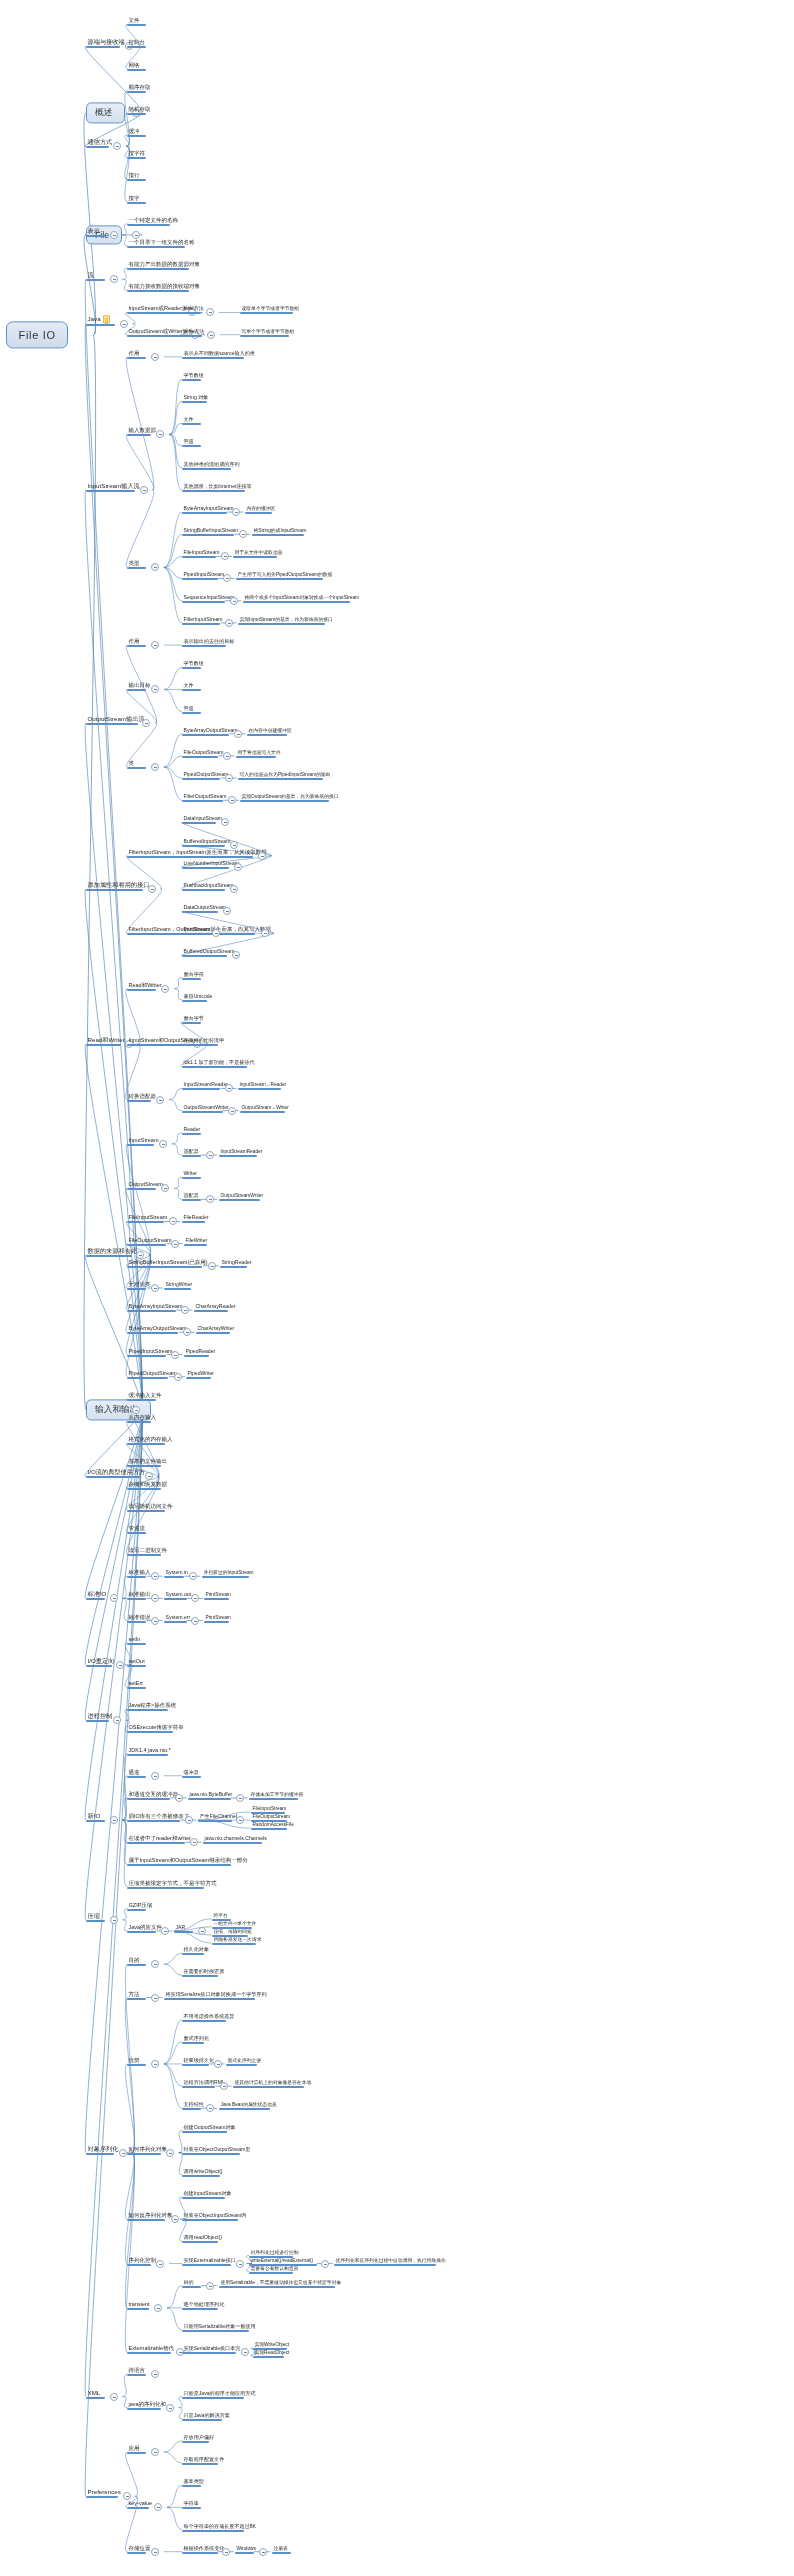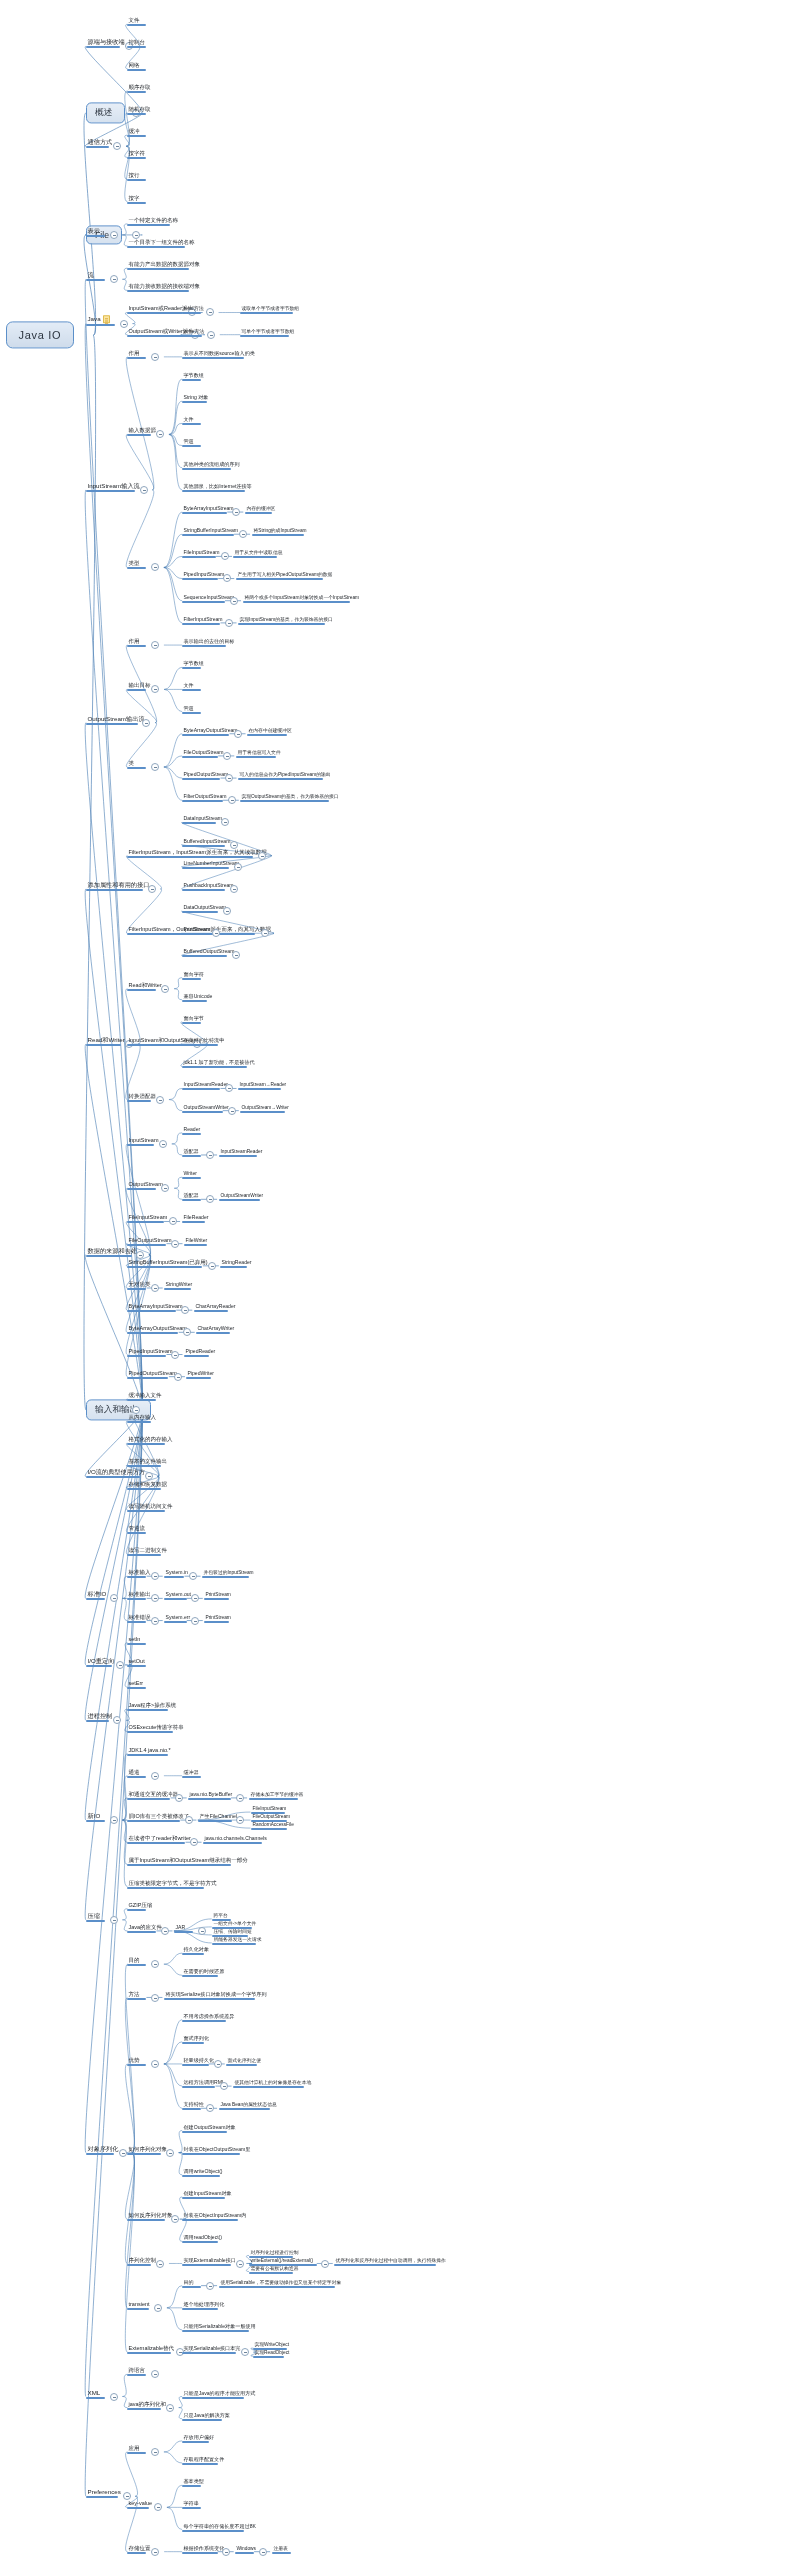--- a/index.html
+++ b/index.html
@@ -328,21 +328,21 @@
       <path d="M 185.64800000000002 3426.6956521739135 C 199.64800000000002 3426.6956521739135, 162.4 3441.9130434782614, 175 3441.9130434782614" fill="none" stroke="#4b7fb5" stroke-width="0.85" opacity="0.85"></path>
       <path d="M 185.64800000000002 3426.6956521739135 C 199.64800000000002 3426.6956521739135, 162.4 3502.782608695653, 175 3502.782608695653" fill="none" stroke="#4b7fb5" stroke-width="0.85" opacity="0.85"></path>
       <path d="M 225 3365.826086956522 C 239 3365.826086956522, 237.4 3350.608695652174, 250 3350.608695652174" fill="none" stroke="#4b7fb5" stroke-width="0.85" opacity="0.85"></path>
       <path d="M 225 3365.826086956522 C 239 3365.826086956522, 237.4 3381.04347826087, 250 3381.04347826087" fill="none" stroke="#4b7fb5" stroke-width="0.85" opacity="0.85"></path>
       <path d="M 229.132 3441.9130434782614 C 243.132 3441.9130434782614, 237.4 3411.478260869566, 250 3411.478260869566" fill="none" stroke="#4b7fb5" stroke-width="0.85" opacity="0.85"></path>
       <path d="M 229.132 3441.9130434782614 C 243.132 3441.9130434782614, 237.4 3441.913043478261, 250 3441.913043478261" fill="none" stroke="#4b7fb5" stroke-width="0.85" opacity="0.85"></path>
       <path d="M 229.132 3441.9130434782614 C 243.132 3441.9130434782614, 237.4 3472.347826086957, 250 3472.347826086957" fill="none" stroke="#4b7fb5" stroke-width="0.85" opacity="0.85"></path>
       <path d="M 225.352 3502.782608695653 C 239.352 3502.782608695653, 237.4 3502.782608695653, 250 3502.782608695653" fill="none" stroke="#4b7fb5" stroke-width="0.85" opacity="0.85"></path>
     </svg>
   <div id="nodes">
-      <div class="root" style="left: 5.8px; top: 335px;"><span>Java IO</span></div>
+      <div class="root" style="left: 5.8px; top: 335px;"><span>File IO</span></div>
       <div class="l1box" style="left: 86px; top: 113px;">
         <span class="txt">概述</span>
         <span class="icon-note"></span>
       </div>
       <div class="toggle" style="left: 136px; top: 113px;"></div>
       <div class="node d2" style="left: 86px; top: 46px;">
         <span class="txt">源端与接收端</span>
       </div>
       <div class="bar" style="left: 86px; top: 46px; width: 34px; height: 2.2px;"></div>
       <div class="toggle" style="left: 129px; top: 46px;"></div>

